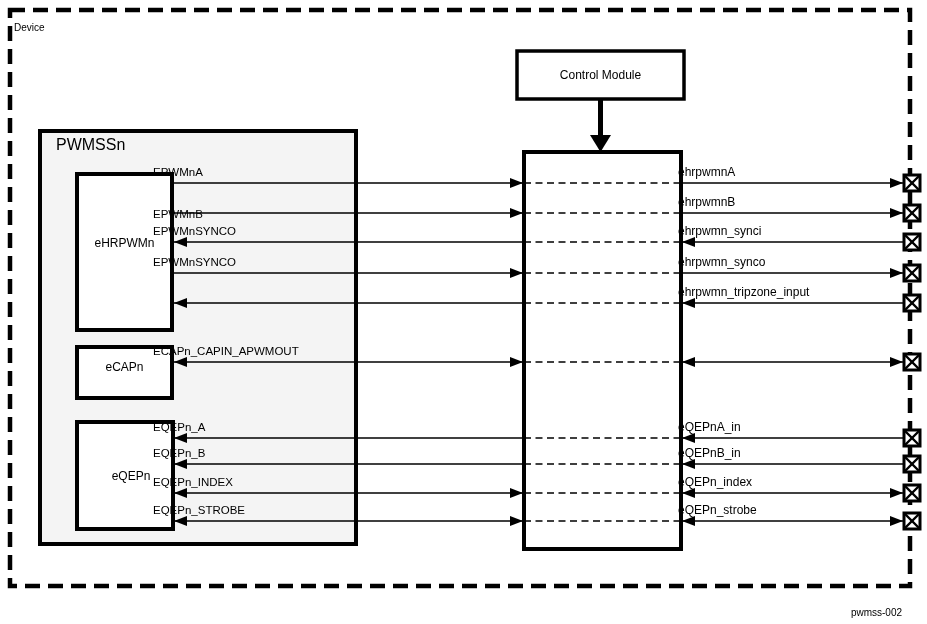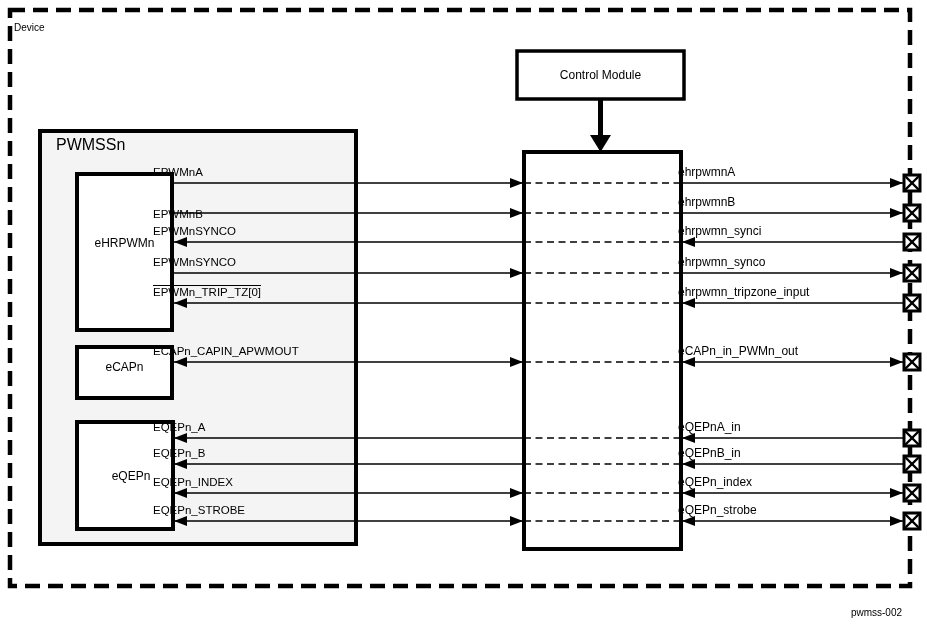--- a/index.html
+++ b/index.html
@@ -199,32 +199,30 @@
   <div class="lbl ctrl-lbl">Control Module</div>
 
   <div class="blk-lbl ehrpwm-lbl">eHRPWMn</div>
   <div class="blk-lbl ecap-lbl">eCAPn</div>
   <div class="blk-lbl eqep-lbl">eQEPn</div>
 
   <div class="sigL" style="top:165px">EPWMnA</div>
   <div class="sigL" style="top:207px">EPWMnB</div>
   <div class="sigL" style="top:224px">EPWMnSYNCO</div>
   <div class="sigL" style="top:255px">EPWMnSYNCO</div>
-  <div class="sigL ovl" style="top:285px">EPWMn_TRIP_TZ[0]</div>
   <div class="sigL" style="top:420px">EQEPn_A</div>
   <div class="sigL" style="top:344px">ECAPn_CAPIN_APWMOUT</div>
   <div class="sigL" style="top:446px">EQEPn_B</div>
   <div class="sigL" style="top:475px">EQEPn_INDEX</div>
   <div class="sigL" style="top:503px">EQEPn_STROBE</div>
 
   <div class="sigR" style="top:165px">ehrpwmnA</div>
   <div class="sigR" style="top:224px">ehrpwmn_synci</div>
   <div class="sigR" style="top:195px">ehrpwmnB</div>
   <div class="sigR" style="top:255px">ehrpwmn_synco</div>
   <div class="sigR" style="top:285px">ehrpwmn_tripzone_input</div>
-  <div class="sigR" style="top:344px">eCAPn_in_PWMn_out</div>
   <div class="sigR" style="top:420px">eQEPnA_in</div>
   <div class="sigR" style="top:446px">eQEPnB_in</div>
   <div class="sigR" style="top:475px">eQEPn_index</div>
   <div class="sigR" style="top:503px">eQEPn_strobe</div>
 
   <div class="lbl fig-lbl">pwmss-002</div>
 </div>
 
 </body></html>

